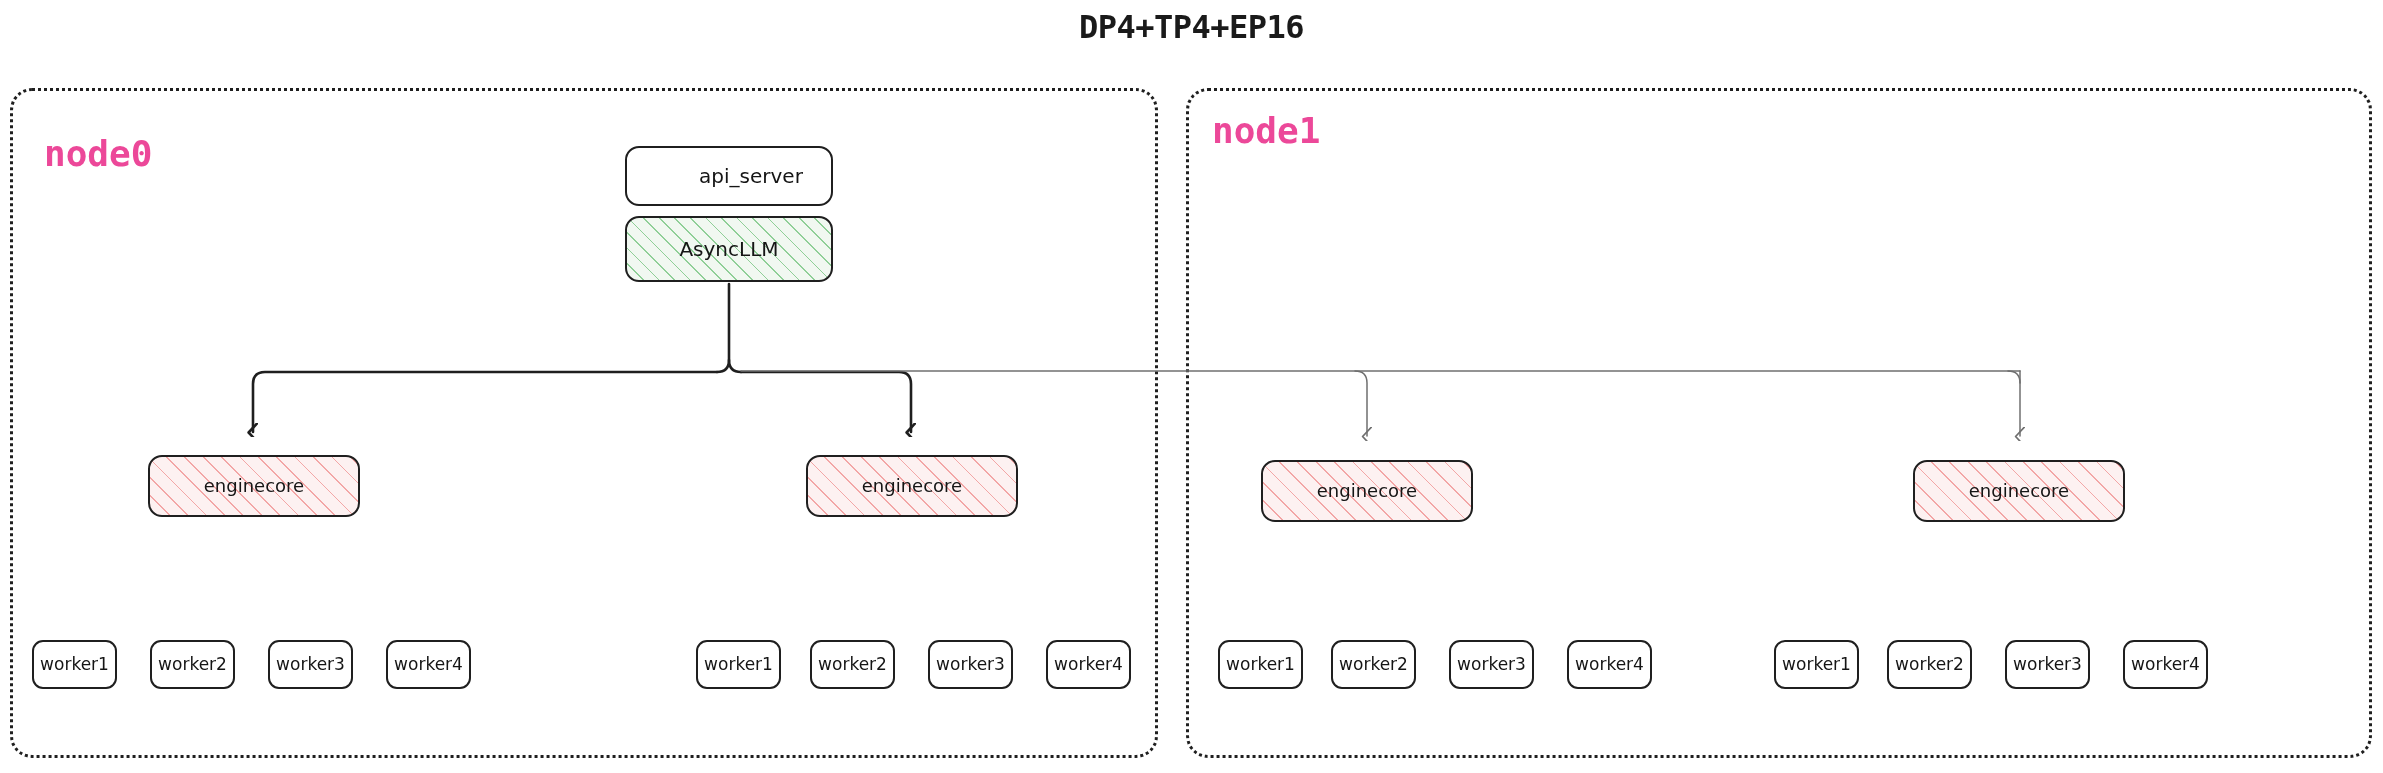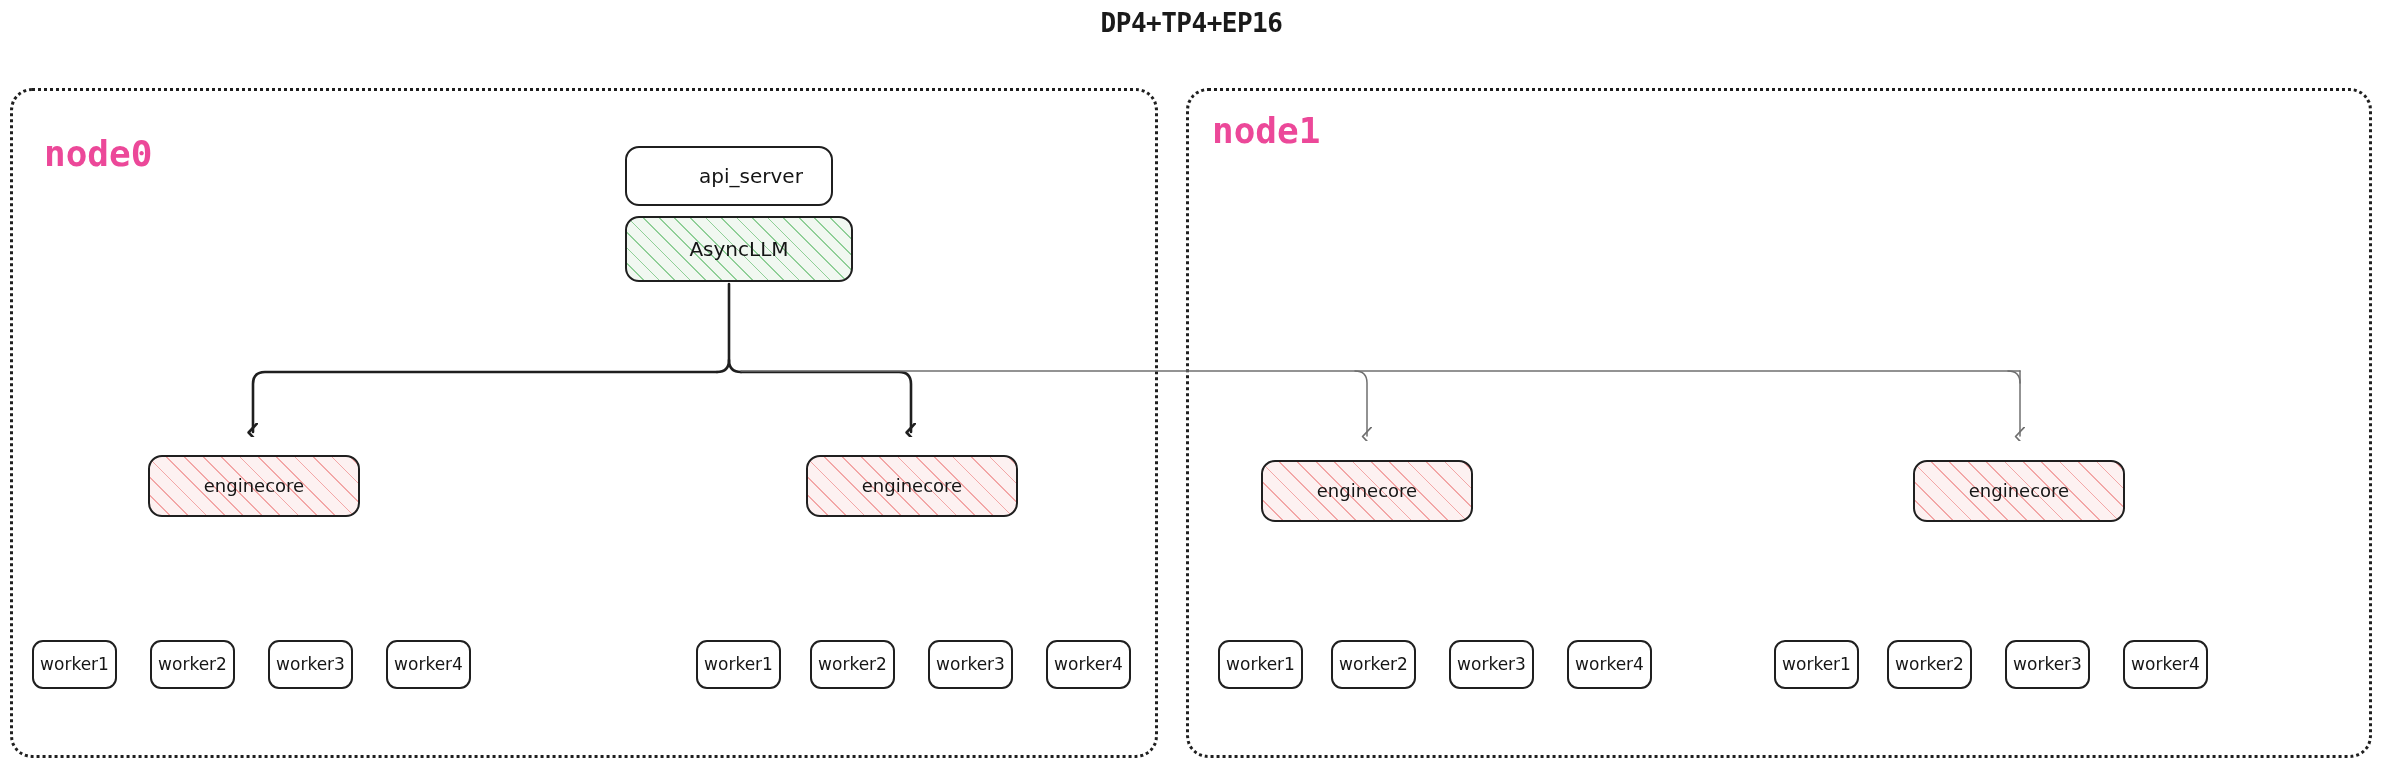--- a/index.html
+++ b/index.html
@@ -18,21 +18,21 @@
   }
 
   
   .diagram-title {
     position: absolute;
     top: 8px;
     left: 0;
     width: 2383px;
     text-align: center;
     font-family: "DejaVu Sans Mono", monospace;
-    font-size: 26px;
+    font-size: 32px;
     font-weight: 600;
     letter-spacing: -0.5px;
     color: #1a1a1a;
     white-space: pre;
   }
 
   
   .node-box {
     position: absolute;
     border: 3px dotted #1f1f1f;
@@ -143,21 +143,21 @@
     <path d="M 2020 371 Q 2020 371 2020 383 L 2020 436" fill="none" stroke="#6f6f6f" stroke-width="1.5" stroke-linecap="round" marker-end="url(#arrowLight)"></path>
     <path d="M 2008 371 Q 2020 371 2020 383" fill="none" stroke="#6f6f6f" stroke-width="1.5" stroke-linecap="round"></path>
   </svg>
 
   <div class="node-box" style="left:10px; top:88px; width:1148px; height:670px;"></div>
   <div class="node-label" style="left:44px; top:133px;">node0</div>
 
   <div class="gbox box-api" style="left:625px; top:146px; width:208px; height:60px;padding-left:44px;">
     <span>api_server</span>
   </div>
-  <div class="gbox box-async" style="left:625px; top:216px; width:228px; height:66px;align-items:center;">
+  <div class="gbox box-async" style="left:625px; top:216px; width:208px; height:66px;align-items:center;">
     <span>AsyncLLM</span>
   </div>
 
   <div class="gbox box-engine" style="left:148px; top:455px; width:212px; height:62px;">
     <span>enginecore</span>
   </div>
   <div class="gbox box-engine" style="left:806px; top:455px; width:212px; height:62px;">
     <span>enginecore</span>
   </div>
 

